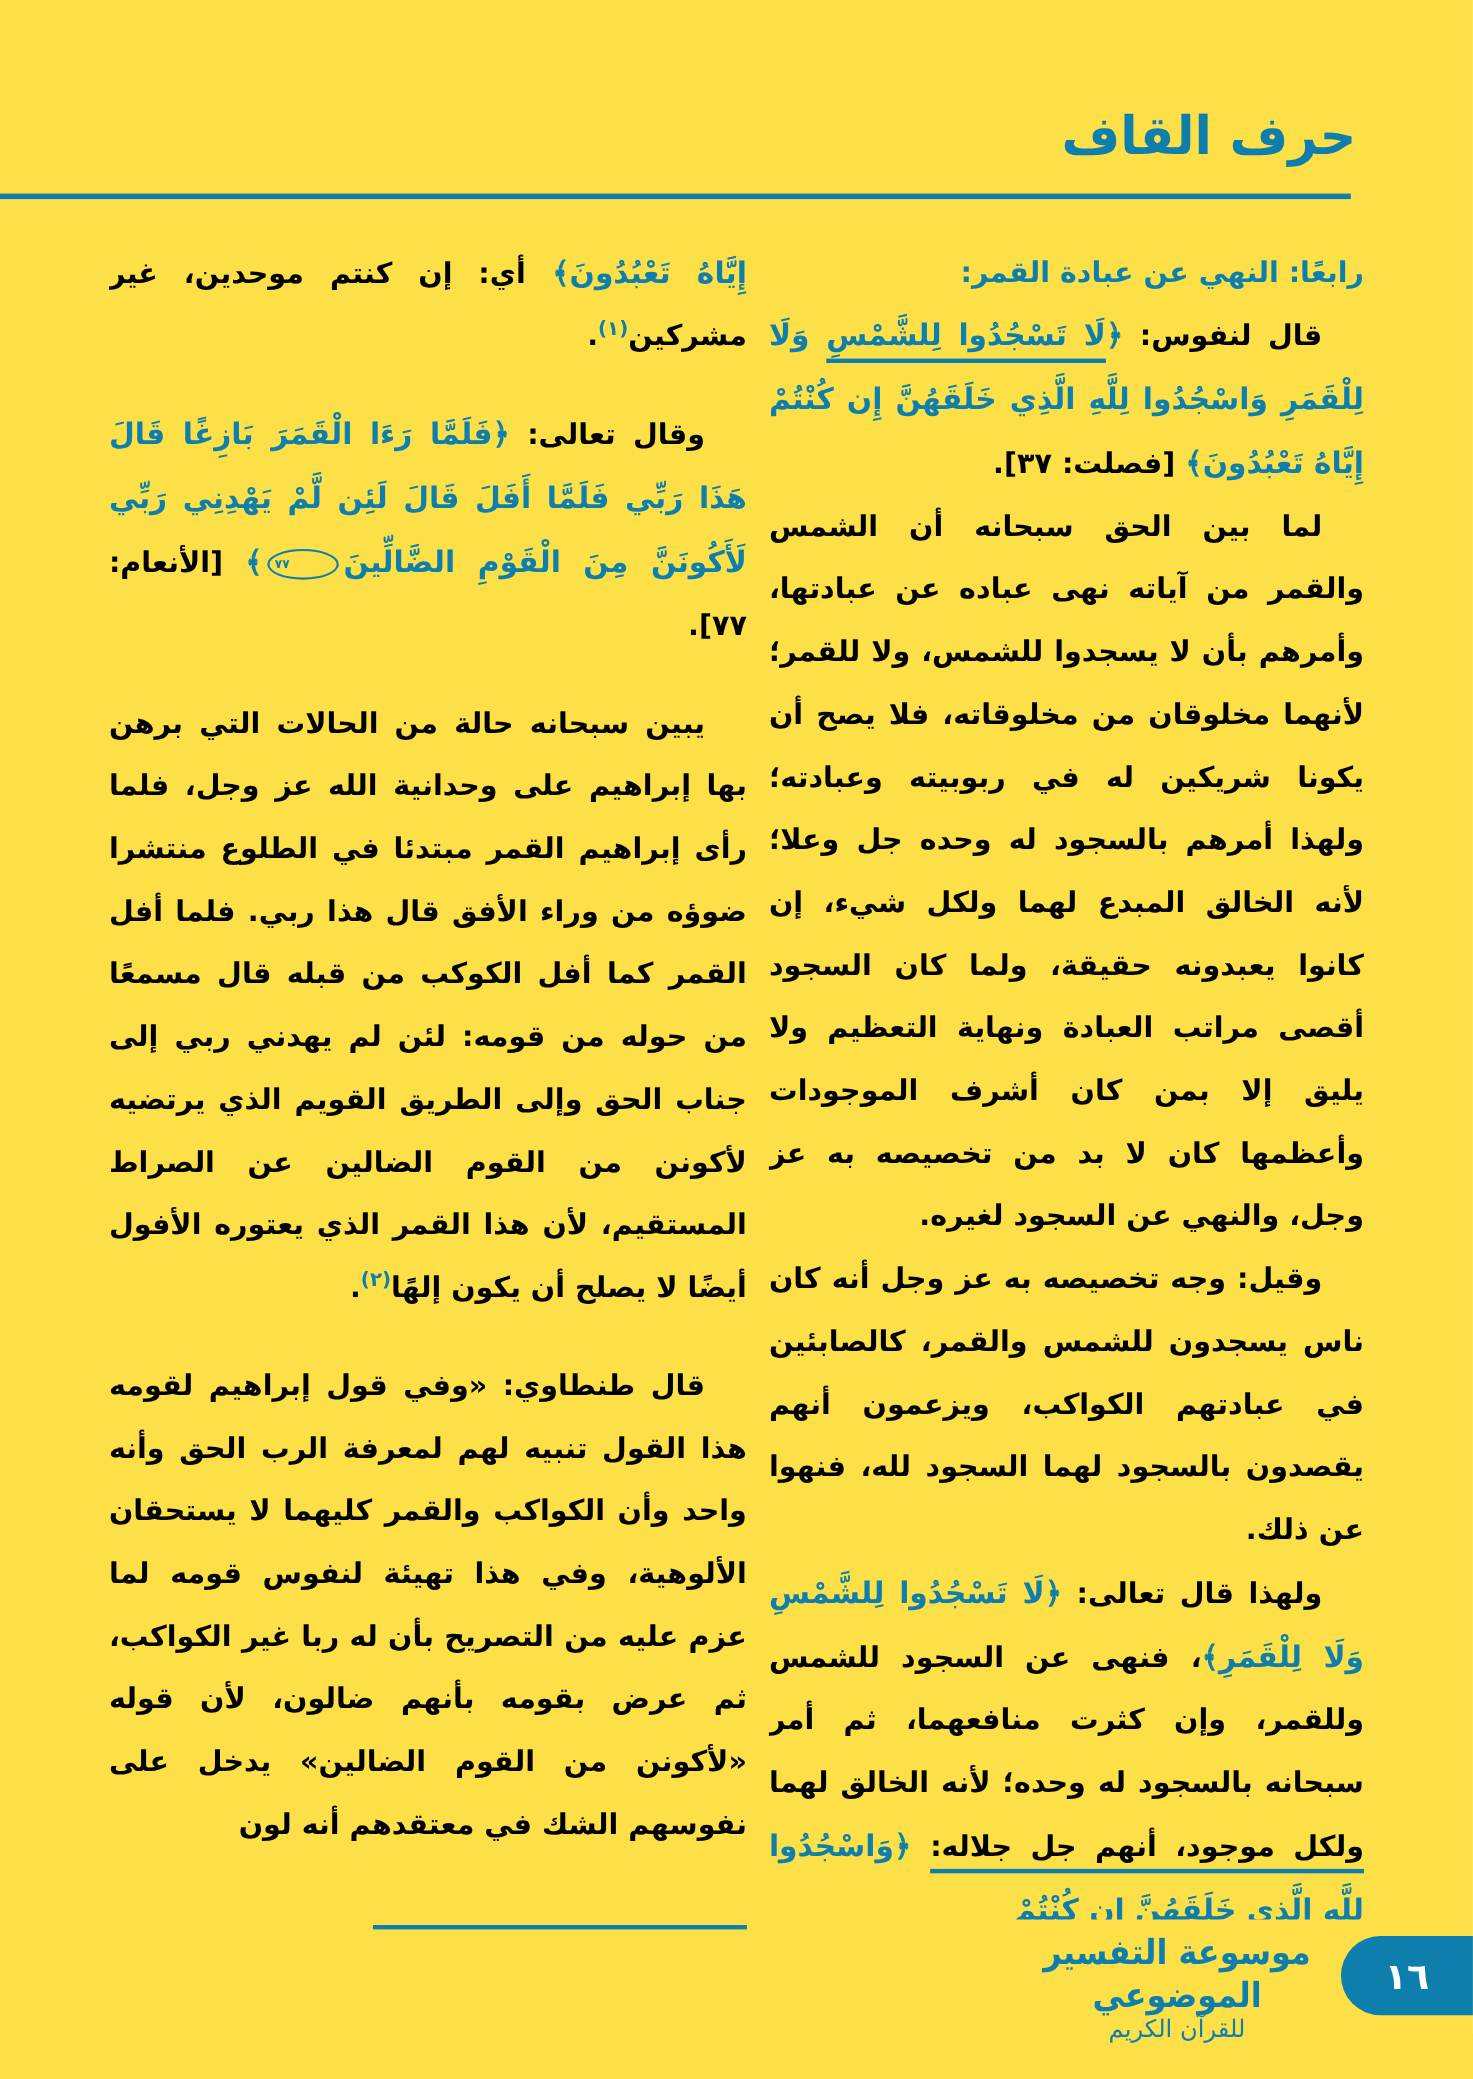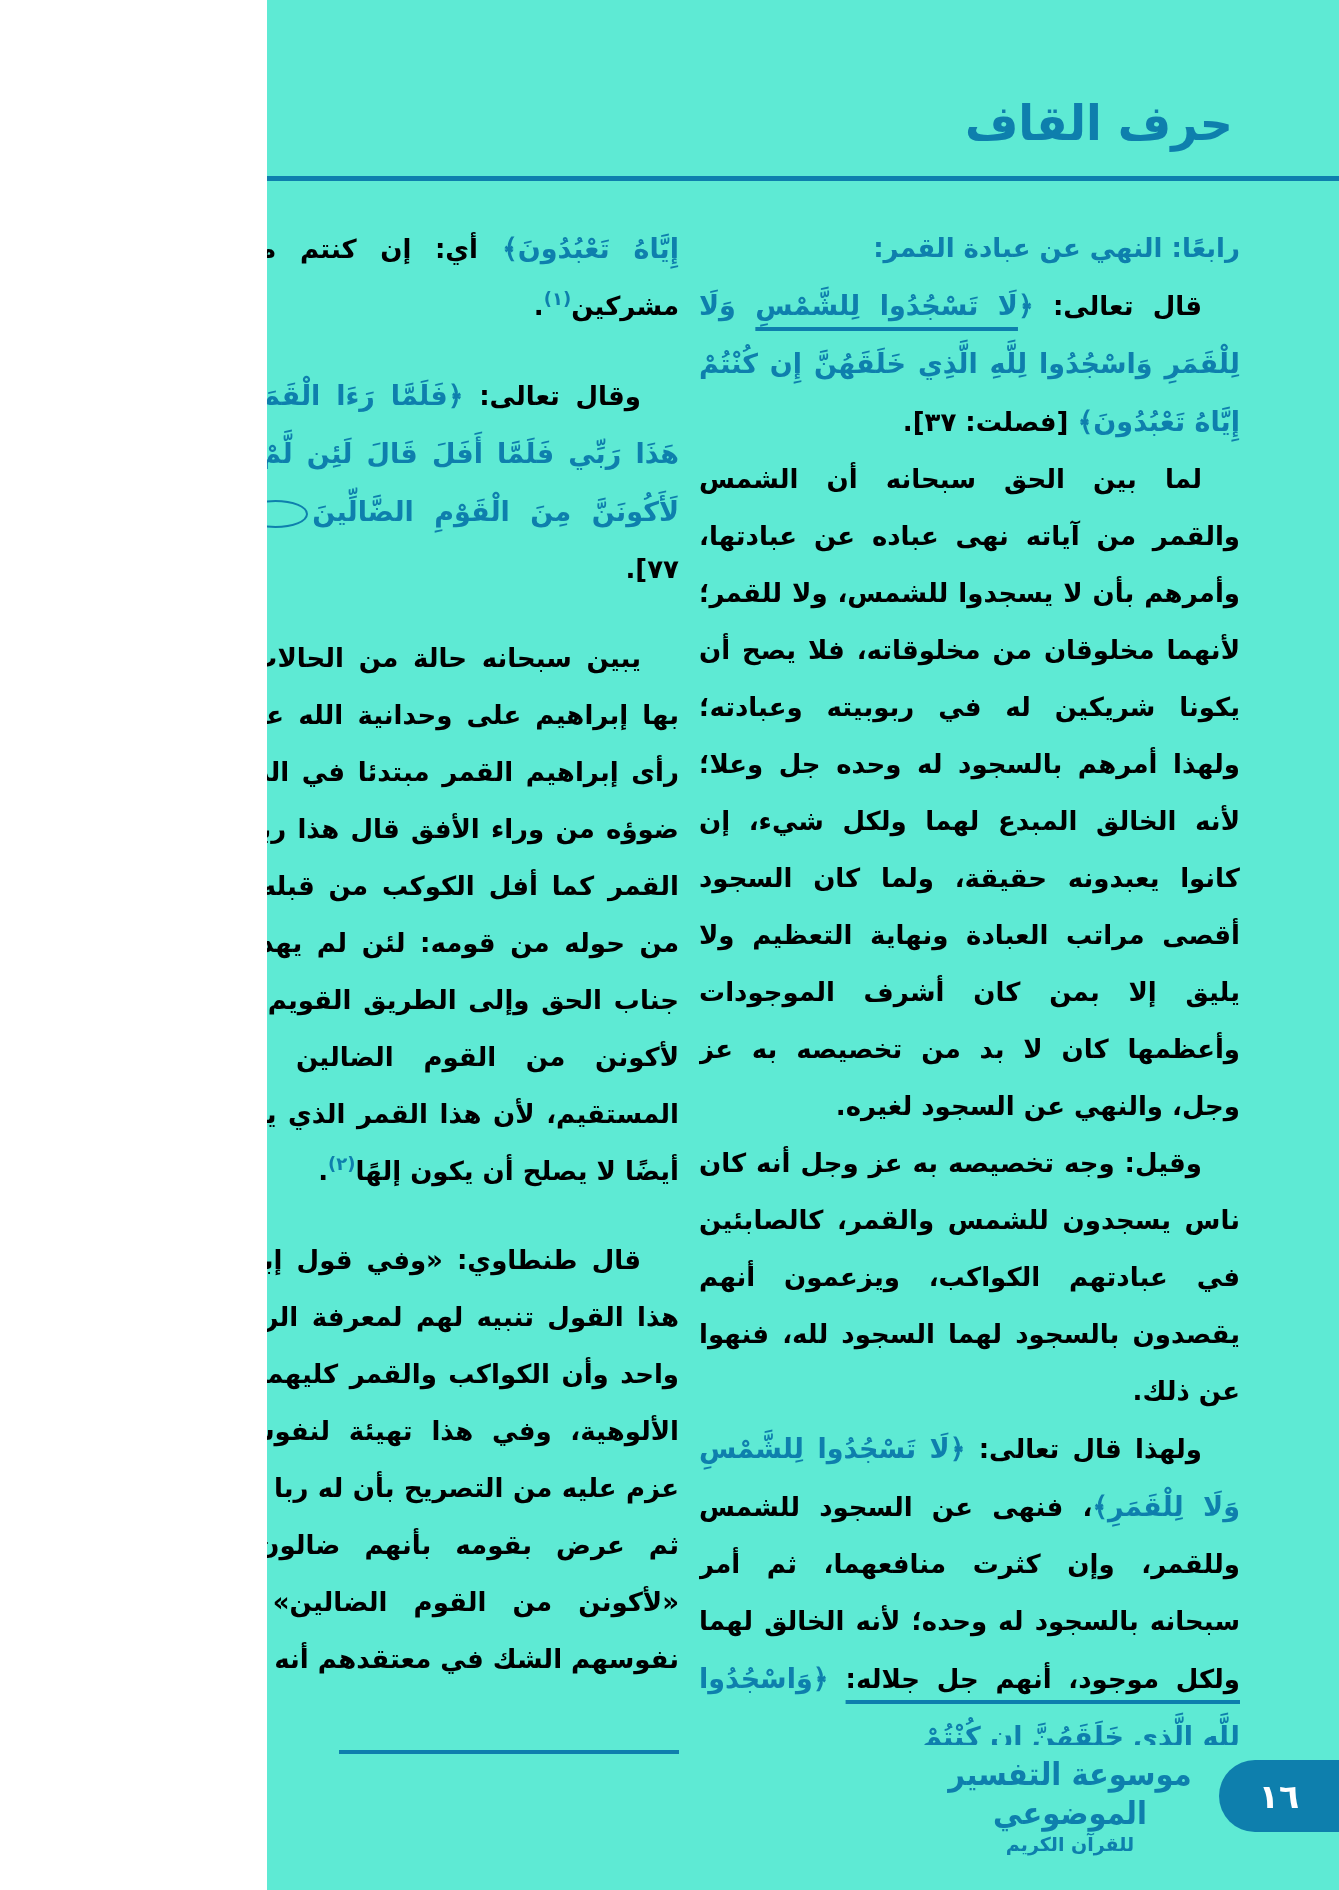--- a/index.html
+++ b/index.html
@@ -1,19 +1,19 @@
 <!DOCTYPE html>
 <html lang="ar" dir="rtl" style="--accent: #0e7fad;"><head>
 <meta charset="utf-8">
 <style>
   html, body { margin: 0; padding: 0; background: #ffffff; }
   .page {
     position: relative;
-    width: 1072px; height: 1890px;
-    background: #5eead4;
+    width: 1339px; height: 1890px;
+    background: #fde047;
     overflow: hidden;
     direction: rtl;
     font-family: "DejaVu Sans", sans-serif;
   }
   .chapter-title {
     position: absolute;
     top: 96px; right: 106px;
     color: var(--accent);
     font-size: 46px;
     font-weight: bold;
@@ -105,22 +105,22 @@
     color: var(--accent);
   }
   .logo-main {
     font-size: 29px;
     font-weight: bold;
     letter-spacing: -2px;
     line-height: 1.25;
     transform: scaleY(1.08);
   }
   .logo-sub {
-    font-size: 19px;
-    font-weight: bold;
+    font-size: 22px;
+    font-weight: normal;
     letter-spacing: -1px;
     margin-top: 2px;
   }
   .page-pill {
     position: absolute;
     top: 1760px; right: 0;
     width: 120px; height: 72px;
     background: var(--accent);
     border-radius: 36px 0 0 36px;
     display: flex;
@@ -138,21 +138,21 @@
 
   <div class="chapter-title">حرف القاف</div>
   <div class="header-rule"></div>
 
   <div class="columns">
 
     <div class="col col-right">
       <p class="section-heading">رابعًا: النهي عن عبادة القمر:</p>
 
       <p class="indent">
-        <span>قال تعالى: </span><span class="quran">﴿</span><span class="quran u-teal">لَا تَسْجُدُوا لِلشَّمْسِ</span><span class="quran"> وَلَا لِلْقَمَرِ وَاسْجُدُوا لِلَّهِ الَّذِي خَلَقَهُنَّ إِن كُنْتُمْ إِيَّاهُ تَعْبُدُونَ﴾</span><span> [فصلت: ٣٧].</span>
+        <span>قال لنفوس: </span><span class="quran">﴿</span><span class="quran u-teal">لَا تَسْجُدُوا لِلشَّمْسِ</span><span class="quran"> وَلَا لِلْقَمَرِ وَاسْجُدُوا لِلَّهِ الَّذِي خَلَقَهُنَّ إِن كُنْتُمْ إِيَّاهُ تَعْبُدُونَ﴾</span><span> [فصلت: ٣٧].</span>
       </p>
 
       <p class="indent">لما بين الحق سبحانه أن الشمس والقمر من آياته نهى عباده عن عبادتها، وأمرهم بأن لا يسجدوا للشمس، ولا للقمر؛ لأنهما مخلوقان من مخلوقاته، فلا يصح أن يكونا شريكين له في ربوبيته وعبادته؛ ولهذا أمرهم بالسجود له وحده جل وعلا؛ لأنه الخالق المبدع لهما ولكل شيء، إن كانوا يعبدونه حقيقة، ولما كان السجود أقصى مراتب العبادة ونهاية التعظيم ولا يليق إلا بمن كان أشرف الموجودات وأعظمها كان لا بد من تخصيصه به عز وجل، والنهي عن السجود لغيره.</p>
 
       <p class="indent">وقيل: وجه تخصيصه به عز وجل أنه كان ناس يسجدون للشمس والقمر، كالصابئين في عبادتهم الكواكب، ويزعمون أنهم يقصدون بالسجود لهما السجود لله، فنهوا عن ذلك.</p>
 
       <p class="indent">
         <span>ولهذا قال تعالى: </span><span class="quran">﴿لَا تَسْجُدُوا لِلشَّمْسِ وَلَا لِلْقَمَرِ﴾</span><span>، فنهى عن السجود للشمس وللقمر، وإن كثرت منافعهما، ثم أمر سبحانه بالسجود له وحده؛ لأنه الخالق لهما </span><span class="u-teal">ولكل موجود، أنهم جل جلاله:</span><span class="quran"> ﴿وَاسْجُدُوا لِلَّهِ الَّذِي خَلَقَهُنَّ إِن كُنْتُمْ</span>
       </p>
     </div>

